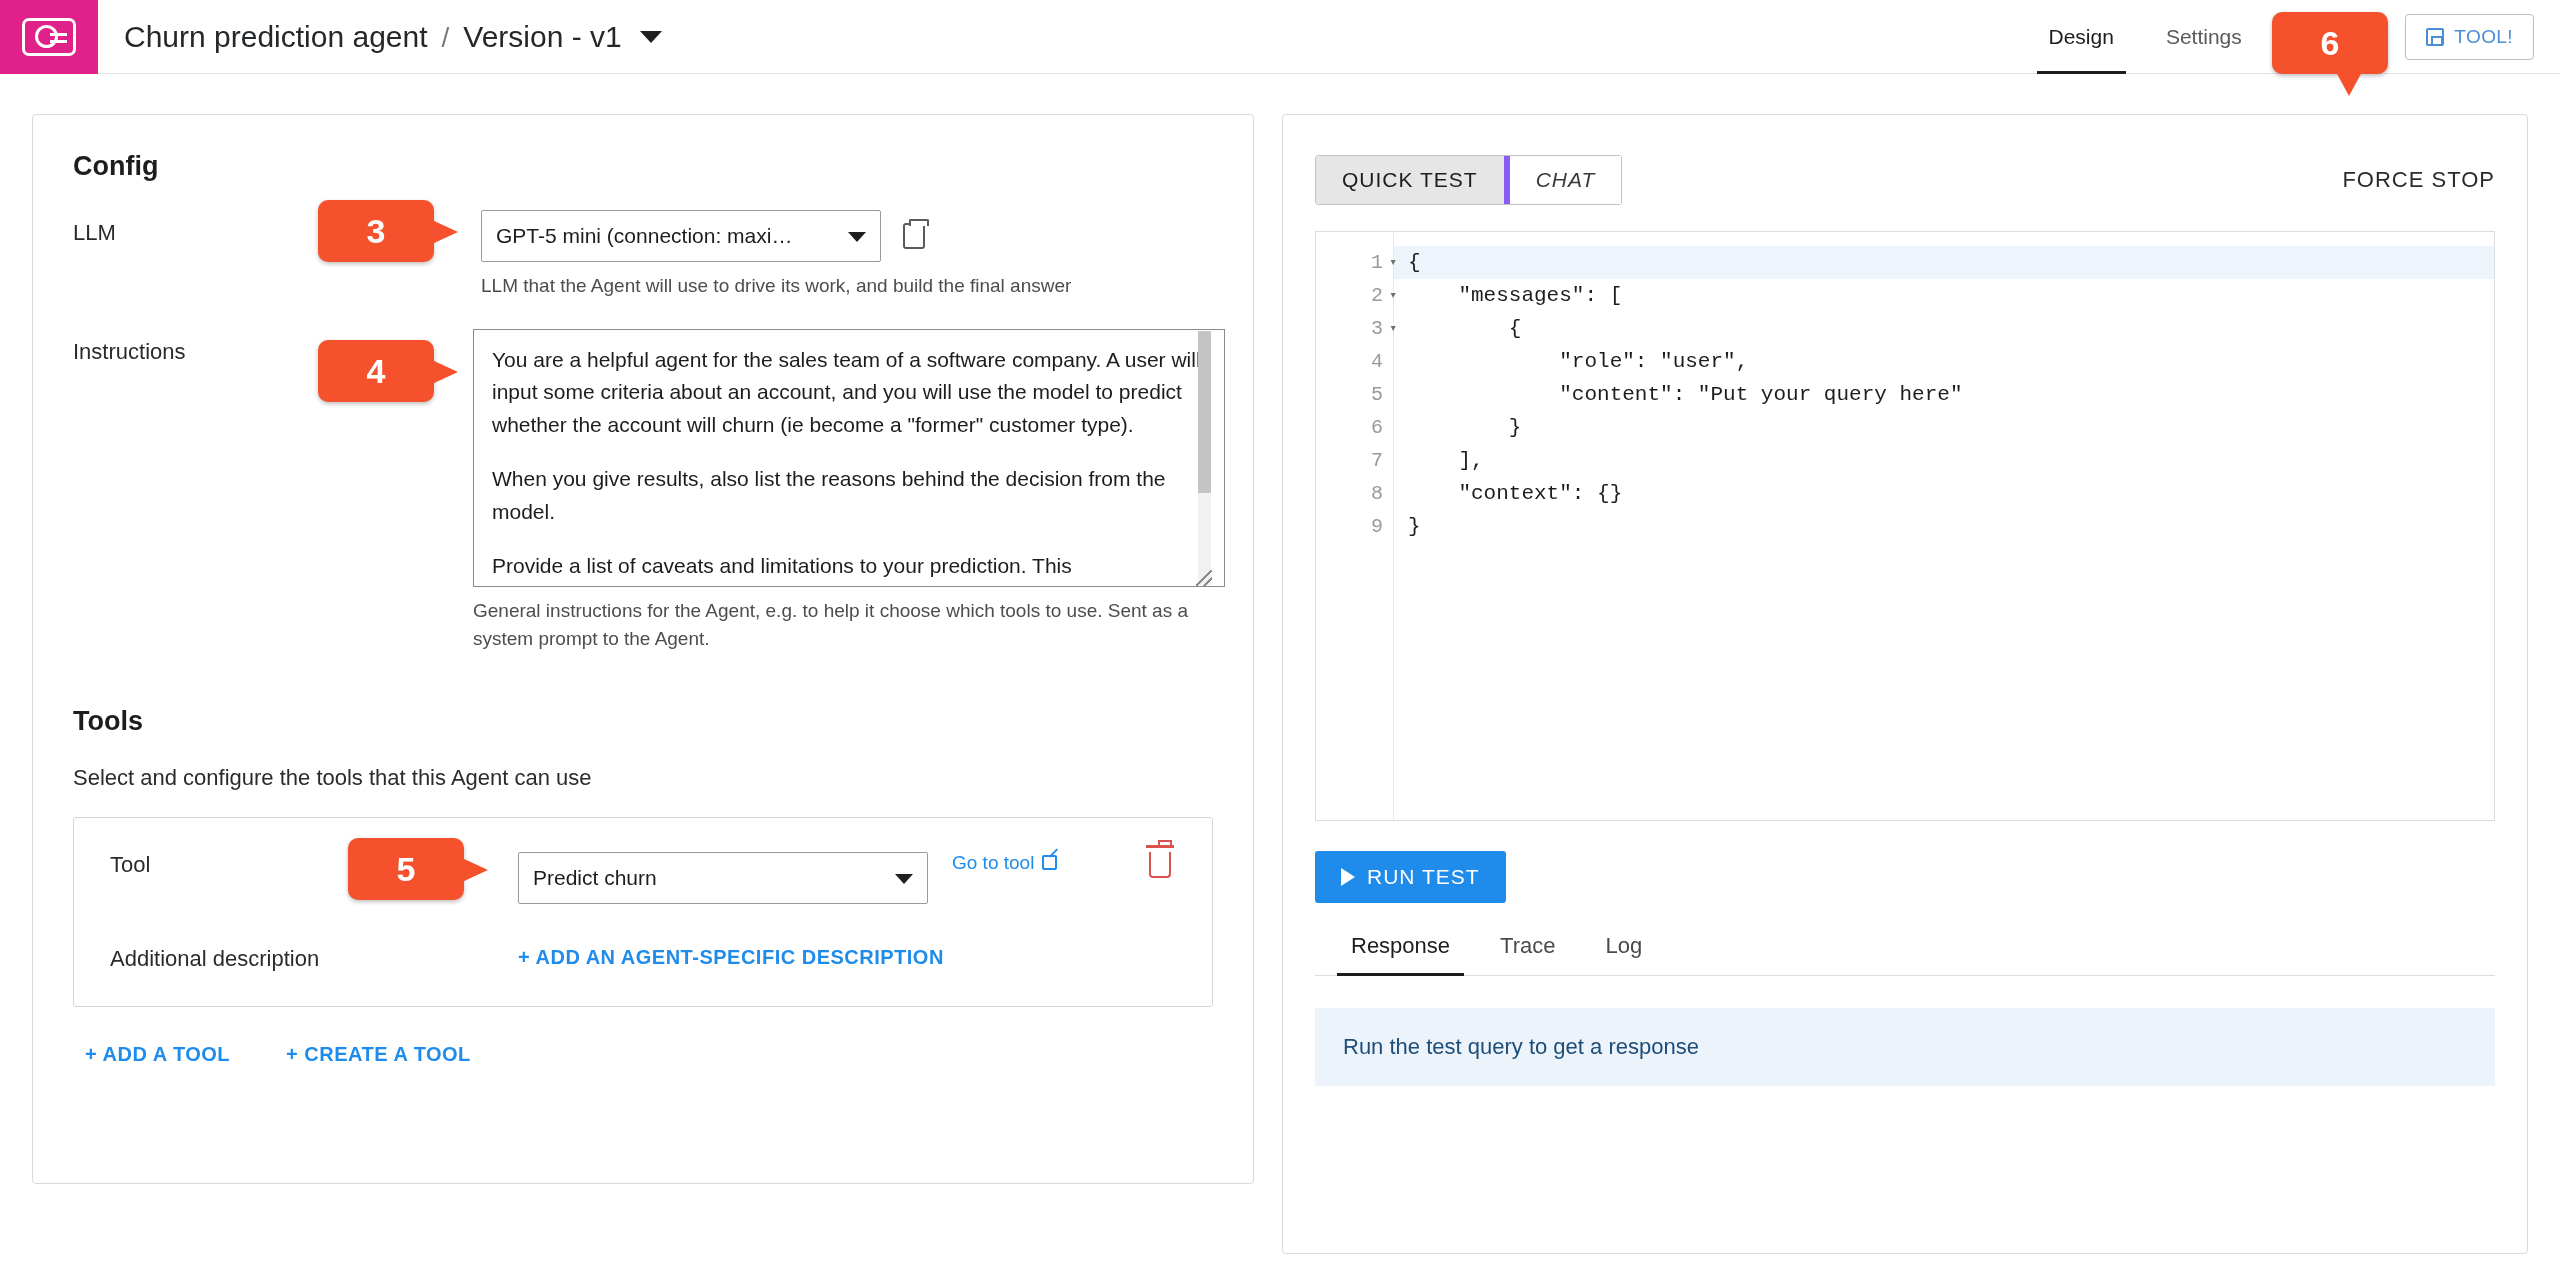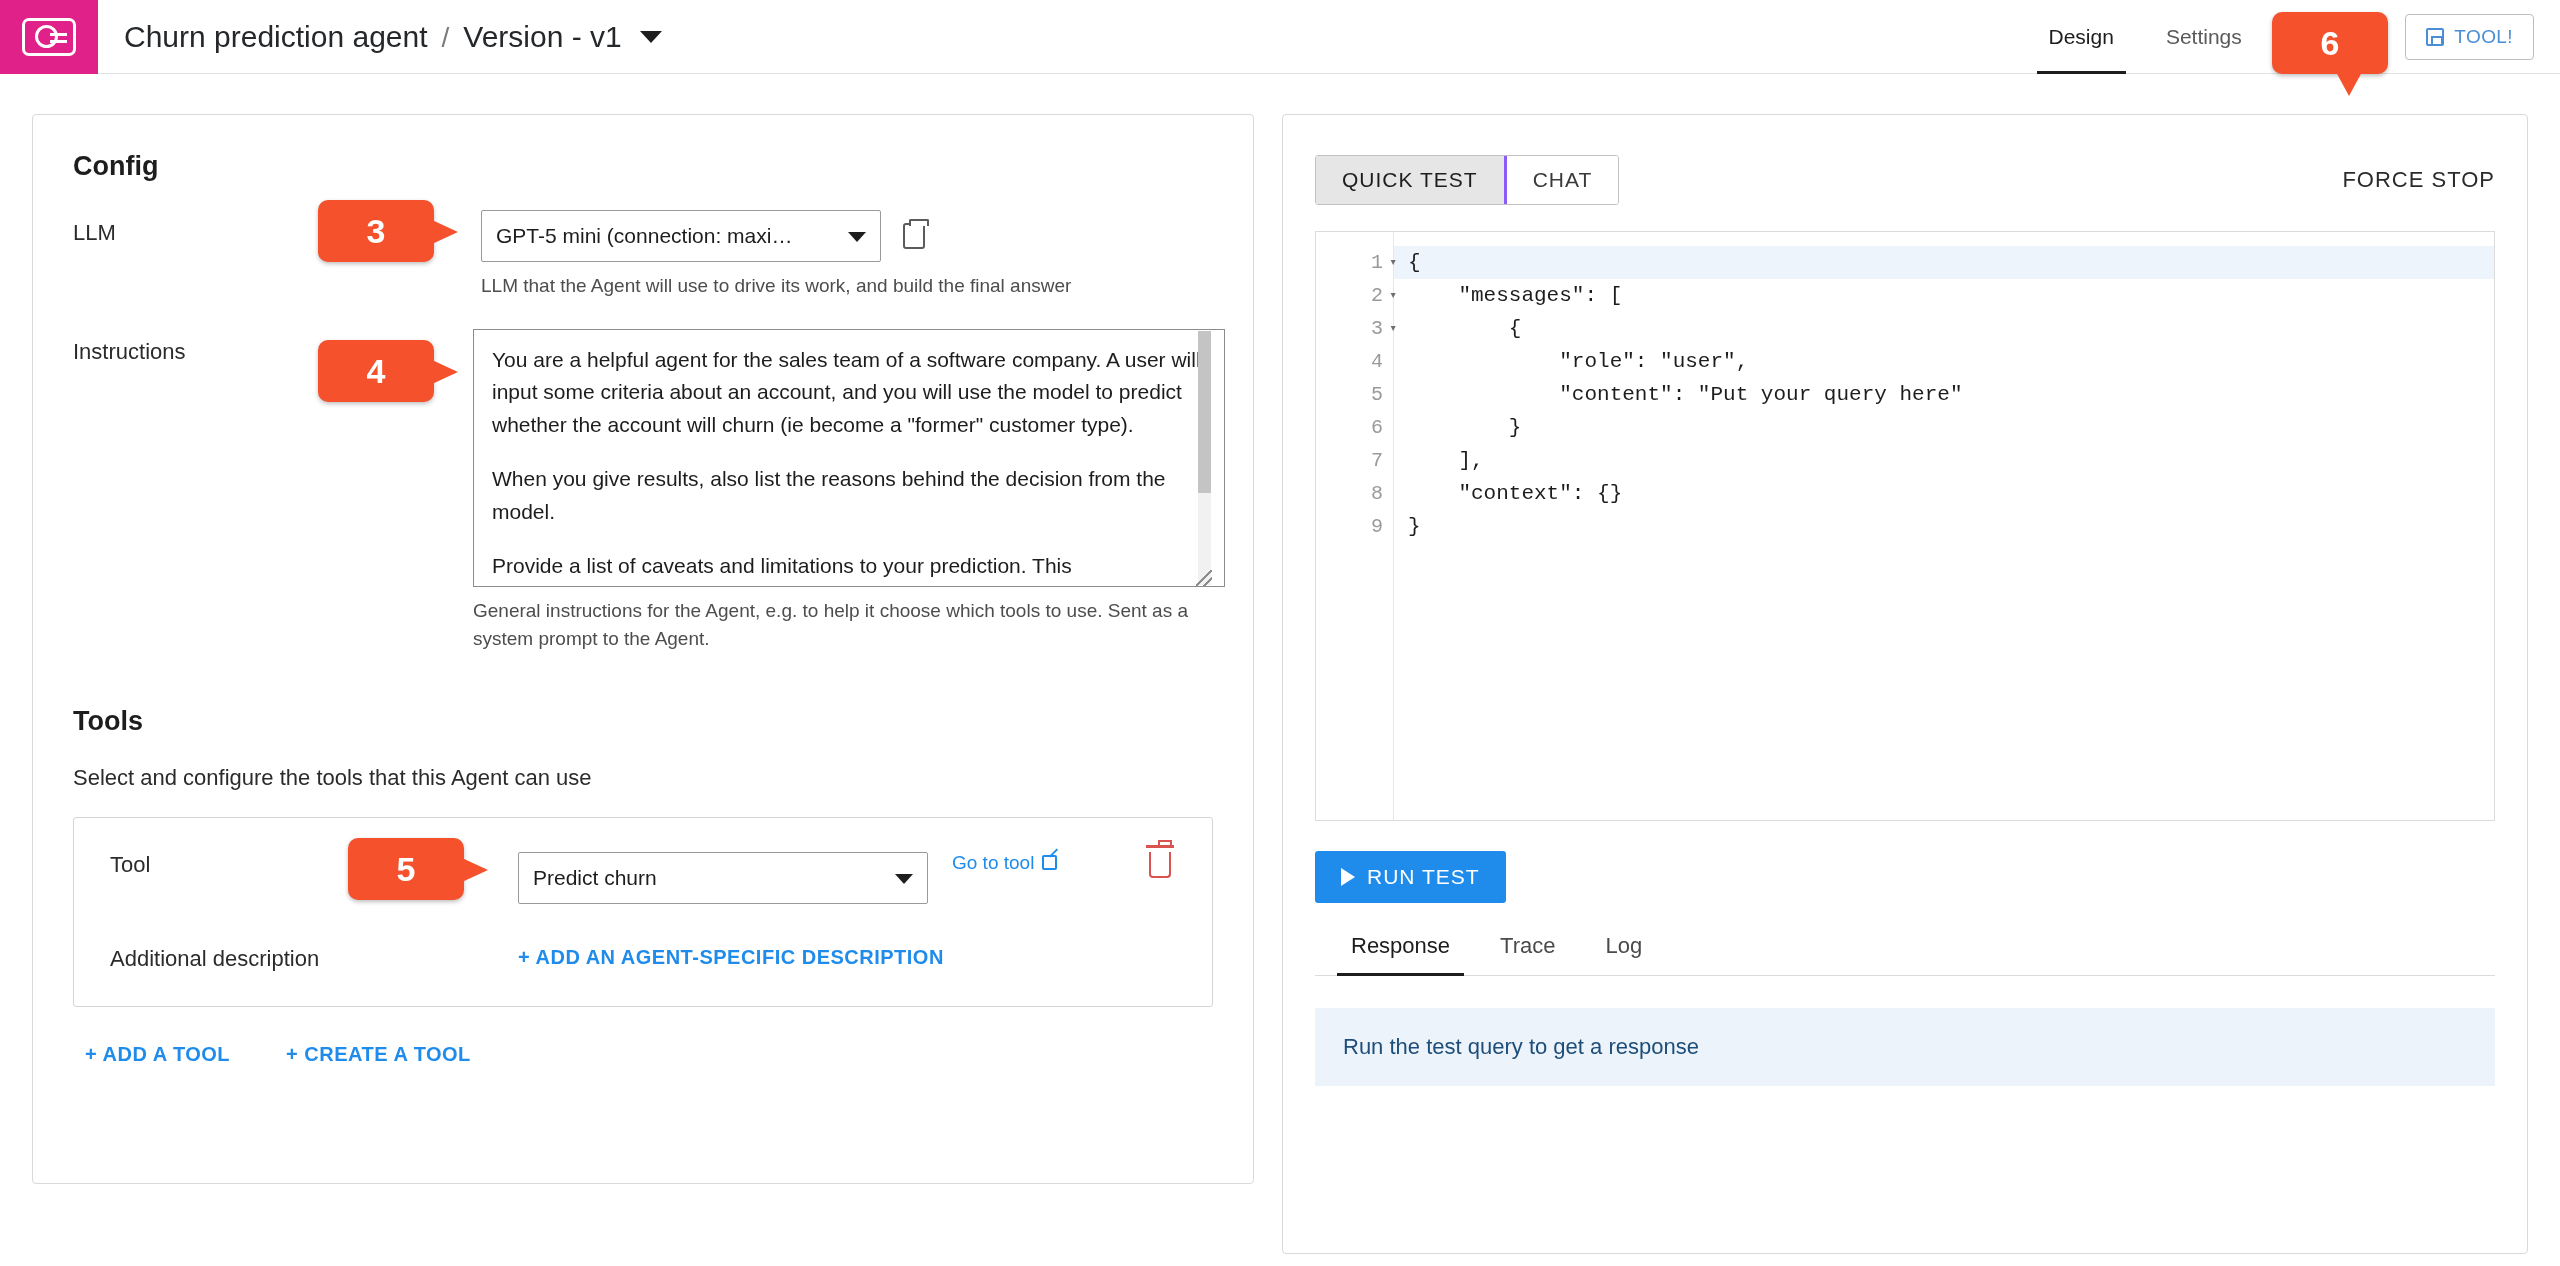--- a/index.html
+++ b/index.html
@@ -355,21 +355,21 @@
   .seg-btn {
     padding: 0 26px;
     display: flex; align-items: center;
     font-size: 21px;
     letter-spacing: 1px;
     color: #3a3a3a;
     background: #ffffff;
     cursor: pointer;
   }
   .seg-btn.active { background: #e6e6e6; color: #1d1d1d; }
-  .seg-btn + .seg-btn { border-left: 3px solid #8b5cf6; }
+  .seg-btn + .seg-btn { border-left: 6px solid #8b5cf6; font-style: italic; }
   .force-stop {
     float: right;
     font-size: 22px;
     letter-spacing: 1px;
     color: #2b2b2b;
     line-height: 50px;
     cursor: pointer;
   }
   .editor {
     margin-top: 26px;

